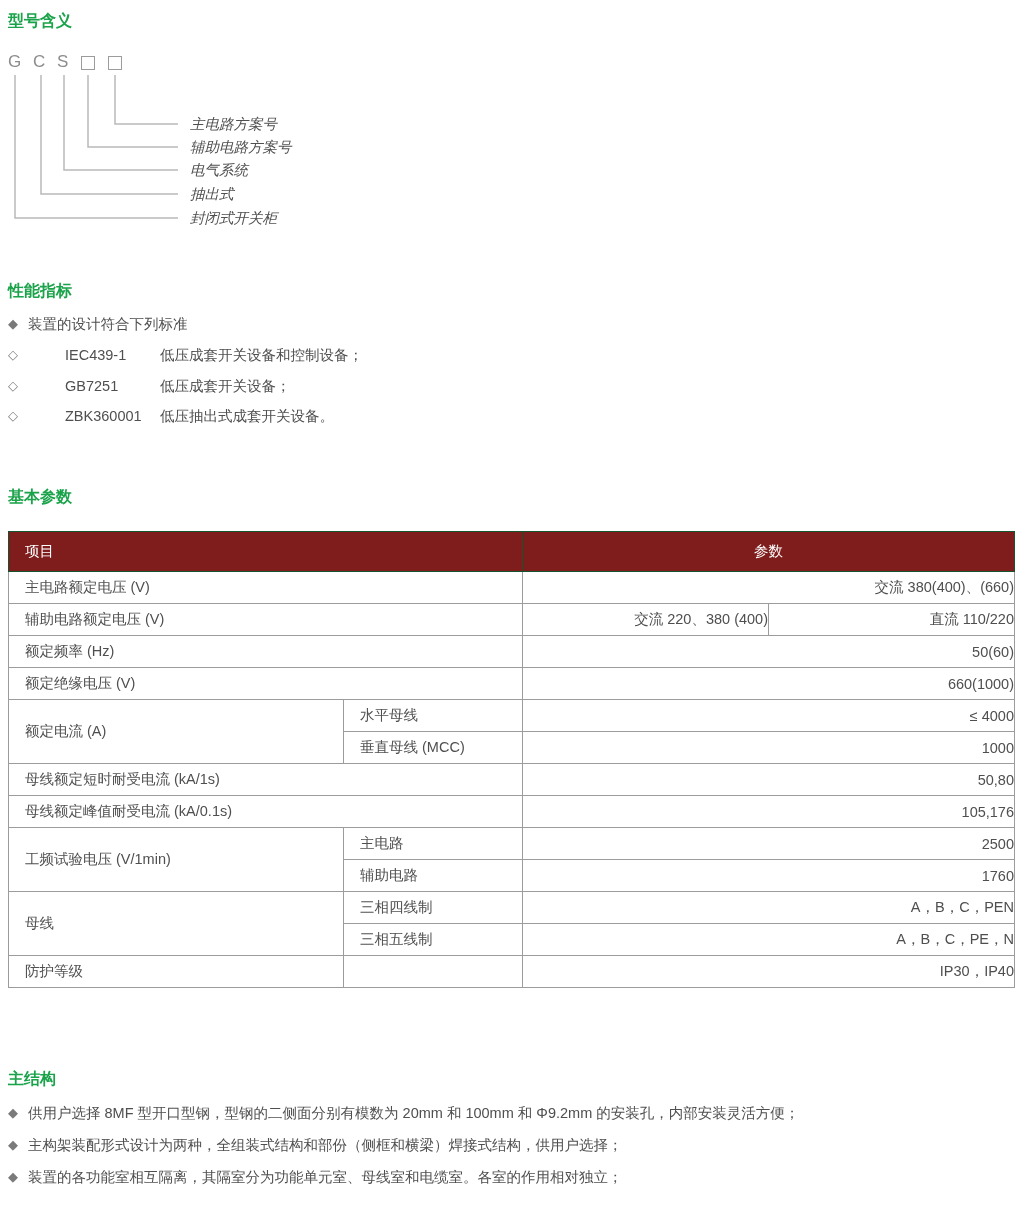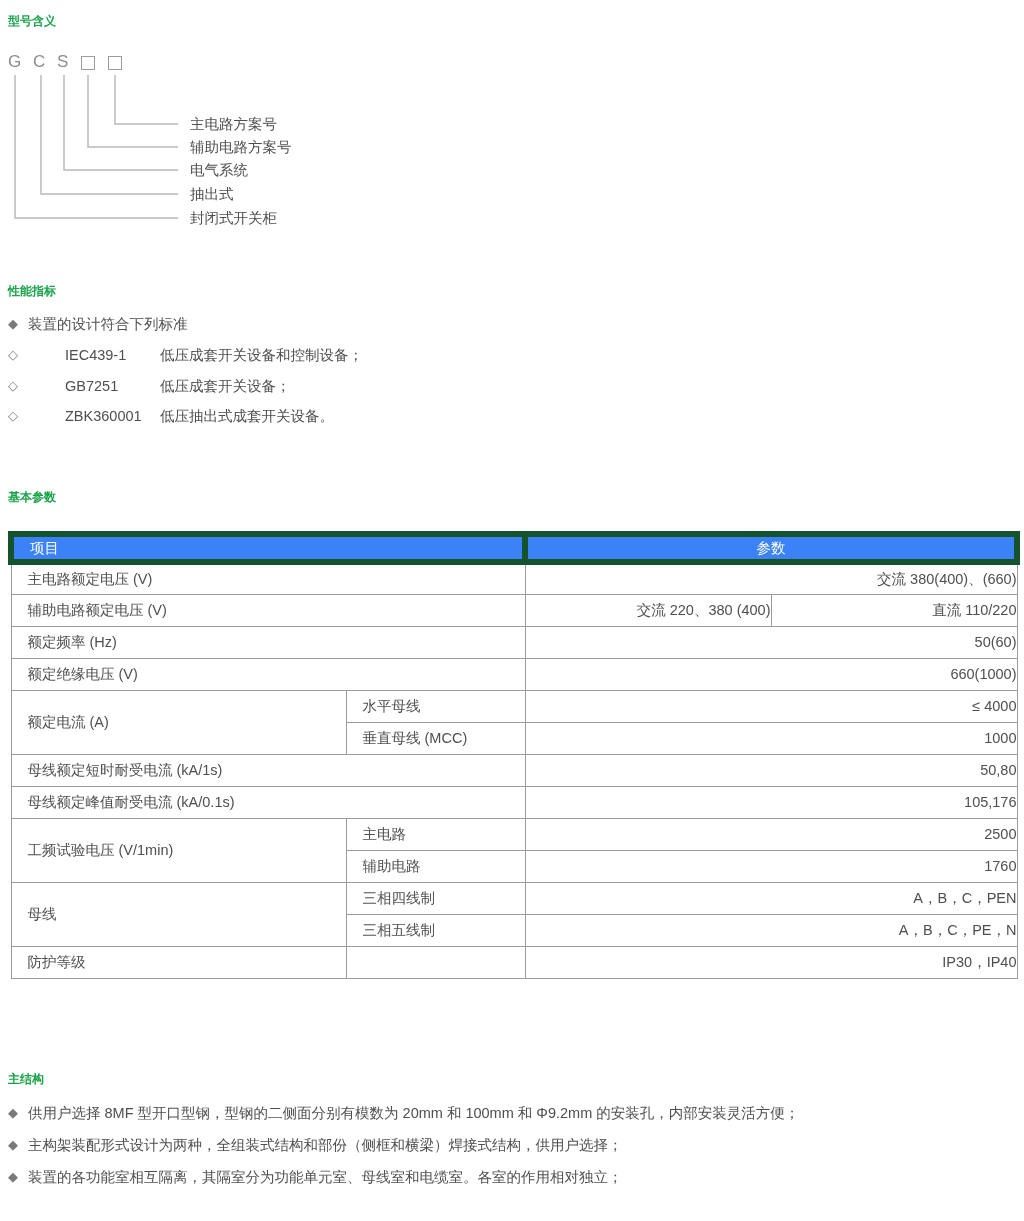--- a/index.html
+++ b/index.html
@@ -11,21 +11,21 @@
   .page {
     position: relative;
     width: 1024px;
     height: 1221px;
     background: #ffffff;
     overflow: hidden;
   }
   .sec-h {
     position: absolute;
     left: 8px;
-    font-size: 12px;
+    font-size: 16px;
     font-weight: bold;
     color: #1aa34a;
     line-height: 20px;
     white-space: nowrap;
   }
   
   .diagram { position: absolute; top: 50px; left: 0; width: 560px; height: 190px; }
   .code-char {
     position: absolute; top: 2px;
     font-size: 17px; color: #8c8c8c; line-height: 20px;
@@ -34,37 +34,38 @@
     position: absolute; top: 6px;
     width: 14px; height: 14px;
     border: 1.5px solid #9c9c9c;
     background: #ffffff;
   }
   .diagram svg { position: absolute; top: 0; left: 0; }
   .dlabel {
     position: absolute; left: 190px;
     font-size: 14.5px; line-height: 20px; color: #4f4f4f;
     white-space: nowrap;
+    font-style: italic;
   }
   
   .brow {
     position: absolute; left: 8px;
     display: flex; align-items: flex-start;
     font-size: 14.5px; line-height: 20px; color: #4f4f4f;
     white-space: nowrap;
   }
   .diamond { width: 20px; flex: 0 0 20px; color: #7a7a7a; font-size: 13px; line-height: 20px; }
   .std-code { width: 95px; flex: 0 0 95px; margin-left: 37px; }
   
   .tbl-wrap { position: absolute; top: 531px; left: 8px; }
   table { border-collapse: collapse; table-layout: fixed; width: 1006px; }
   th {
-    background: #3b82f6; color: #ffffff;
+    background: #7f1d1d; color: #ffffff;
     font-weight: normal; font-size: 14.5px;
-    height: 28px; border: 6px solid #14532d;
+    height: 40px; border: 1px solid #14532d;
   }
   th.h-item { text-align: left; padding-left: 16px; }
   td {
     border: 1px solid #9c9c9c;
     height: 32px; font-size: 14.5px; color: #4f4f4f;
     background: #ffffff;
   }
   td.item { text-align: left; padding-left: 16px; }
   td.val { text-align: right; }
   

